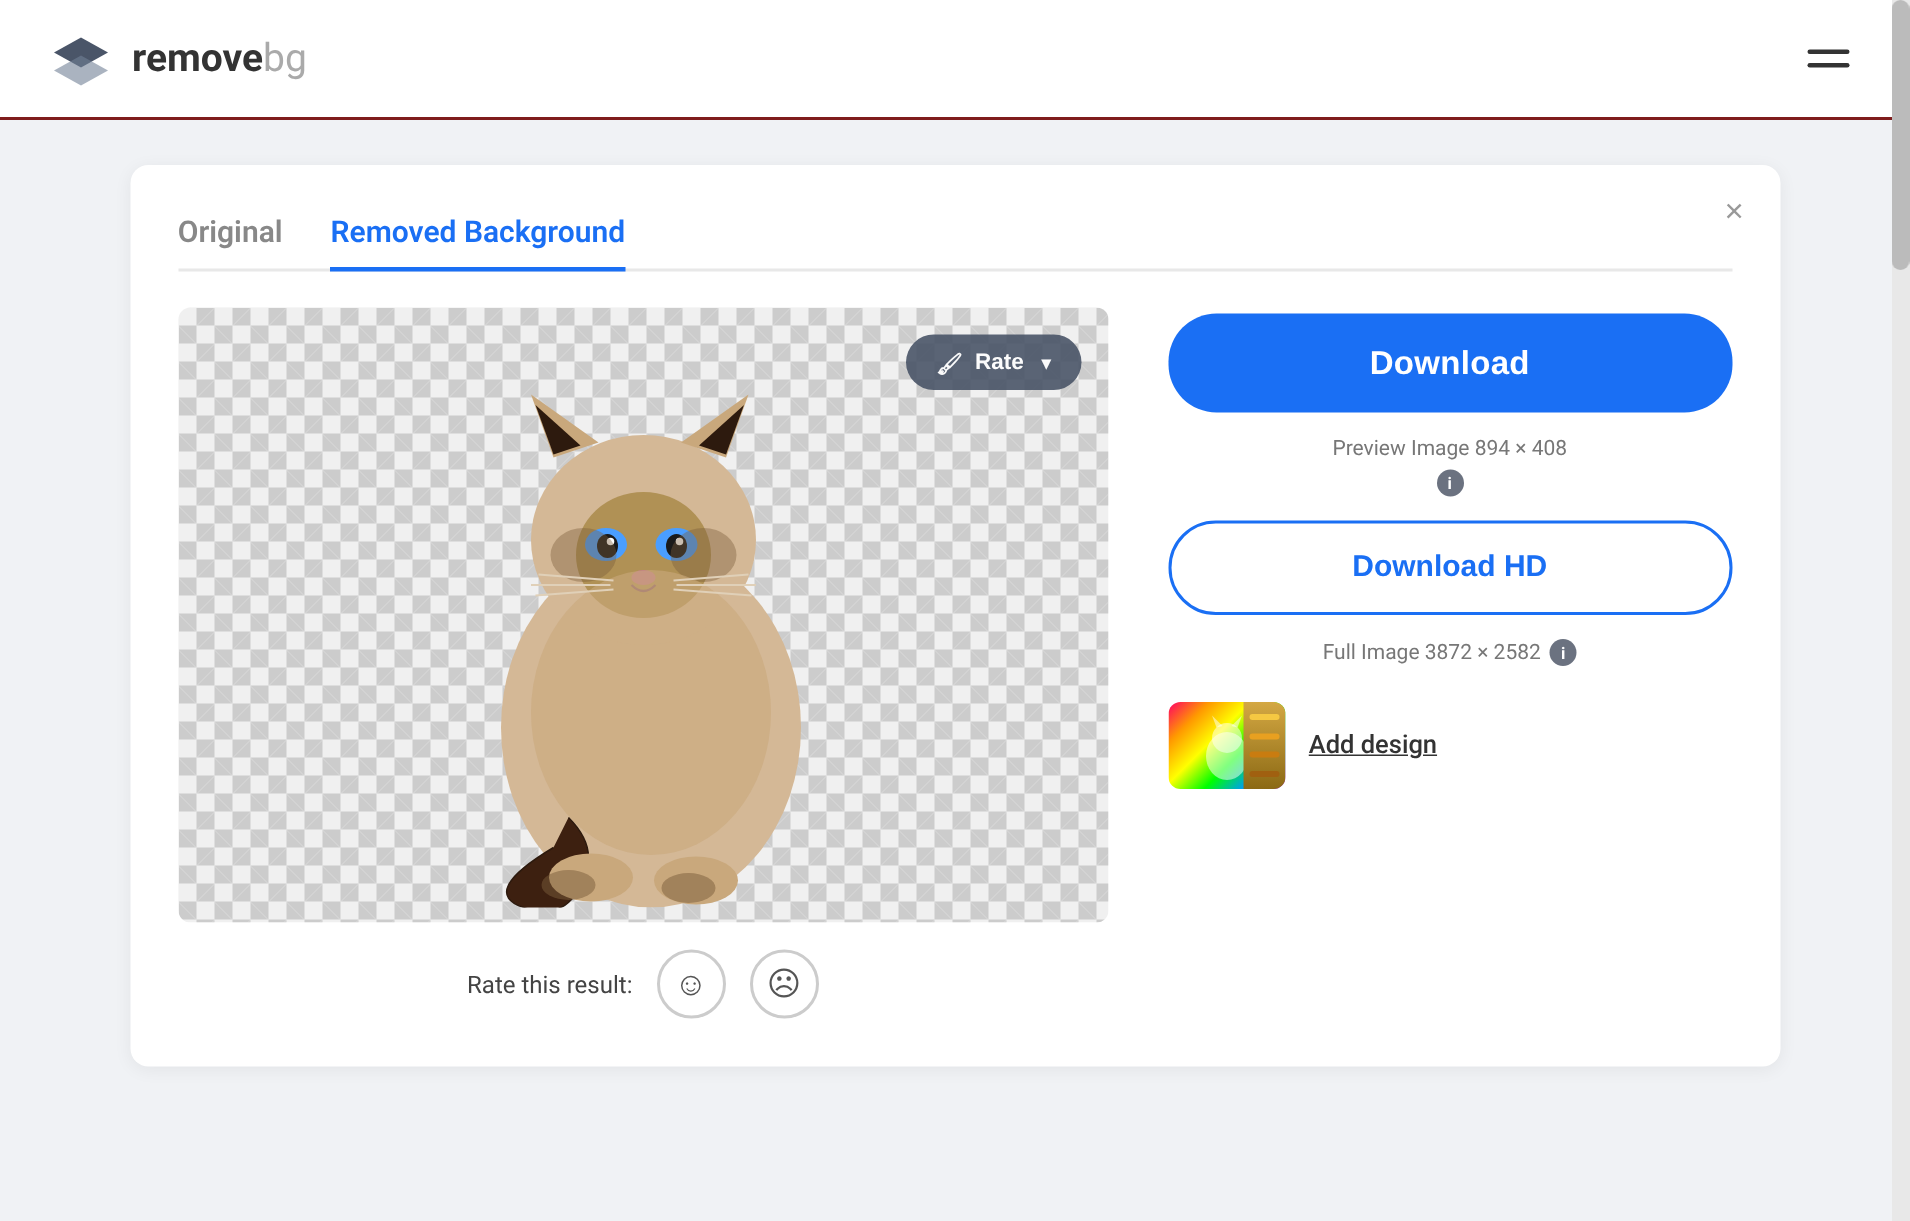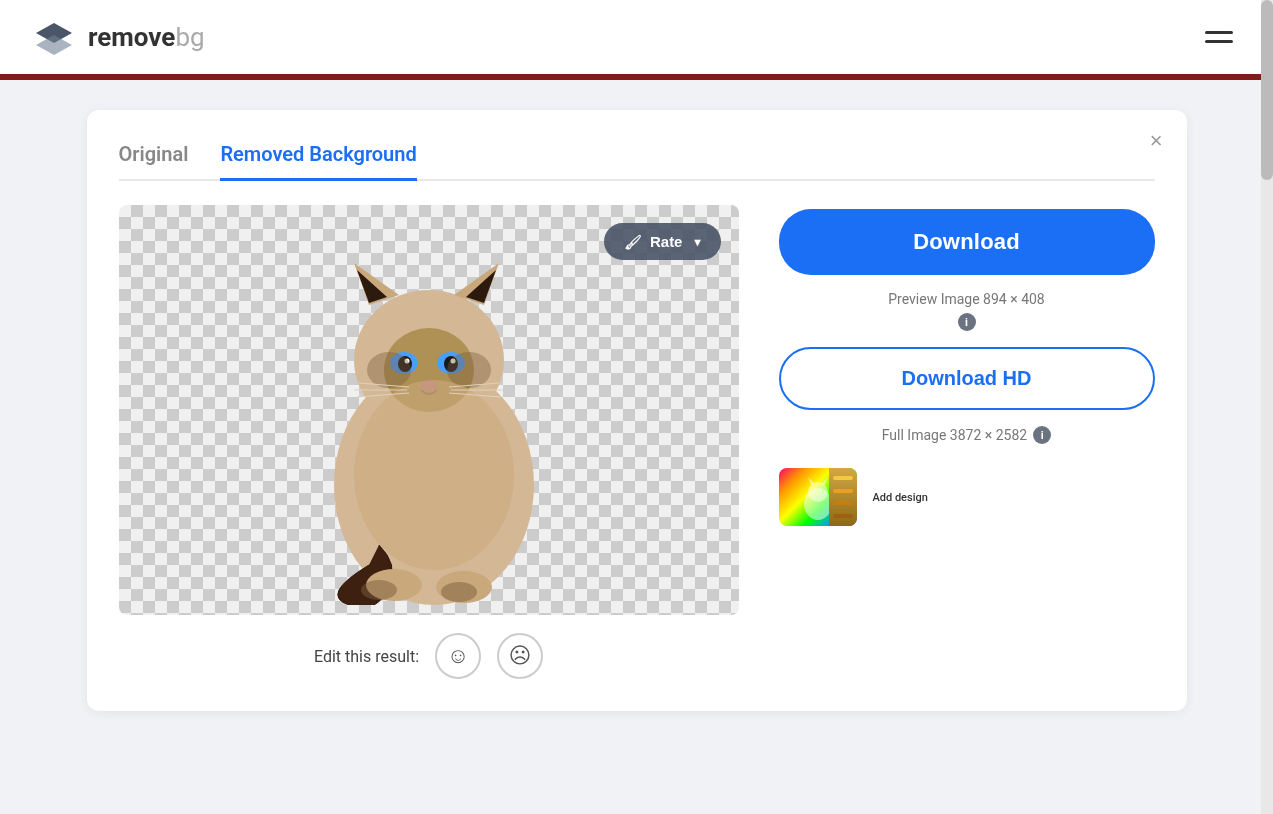--- a/index.html
+++ b/index.html
@@ -13,21 +13,21 @@
     }
 
     
     .header {
       background: #fff;
       height: 80px;
       display: flex;
       align-items: center;
       justify-content: space-between;
       padding: 0 32px;
-      border-bottom: 6px solid #7f1d1d;
+      border-bottom: 2px solid #7f1d1d;
     }
 
     .logo-area {
       display: flex;
       align-items: center;
       gap: 12px;
     }
 
     .logo-icon {
       width: 44px;
@@ -314,23 +314,24 @@
       padding: 4px 2px;
     }
 
     .design-stripe {
       width: 20px;
       height: 4px;
       border-radius: 2px;
     }
 
     .add-design-label {
-      font-size: 11px;
+      font-size: 17px;
       color: #333;
       font-weight: 500;
+      text-decoration: underline;
     }
 
     
     .scrollbar {
       position: fixed;
       right: 0;
       top: 0;
       width: 12px;
       height: 814px;
       background: #e8e8e8;
@@ -434,21 +435,21 @@
           </div>
 
           <button class="edit-btn">
             <span class="edit-icon">🖌</span>
             <span>Rate</span>
             <span class="chevron">▾</span>
           </button>
         </div>
 
         <div class="rating-area">
-          <span class="rating-label">Edit this result:</span>
+          <span class="rating-label">Rate this result:</span>
           <button class="emoji-btn">
             <span>☺</span>
           </button>
           <button class="emoji-btn">
             <span>☹</span>
           </button>
         </div>
       </div>
 
       <div class="right-panel">

